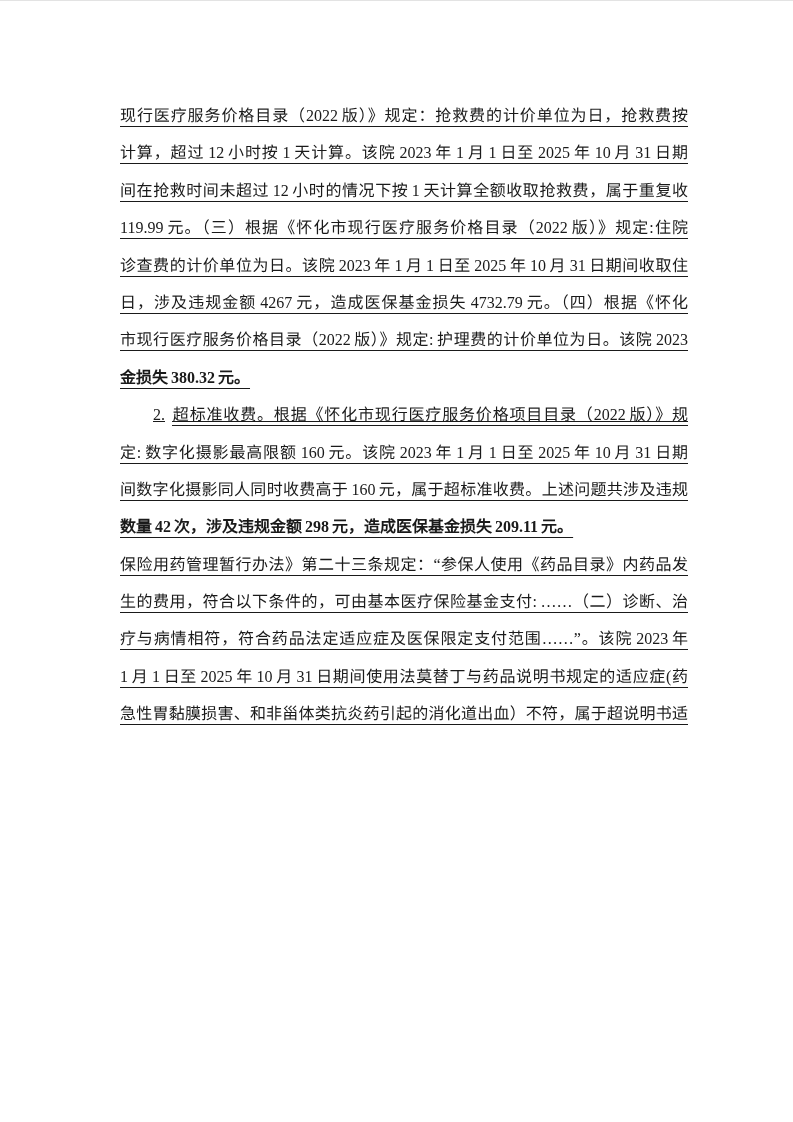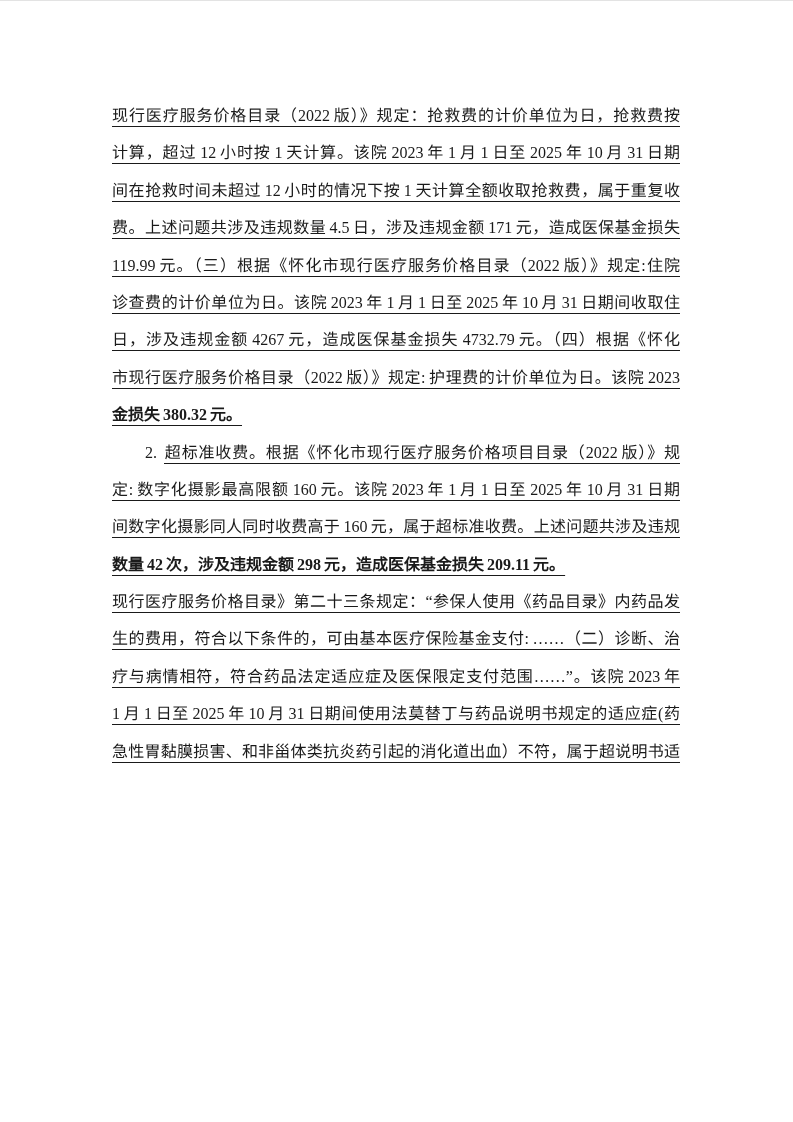--- a/index.html
+++ b/index.html
@@ -17,21 +17,21 @@
     box-sizing: border-box;
     overflow: hidden;
   }
   .page {
     position: absolute;
     inset: 0;
     background: #ffffff;
   }
   .textblock {
     position: absolute;
-    left: 112px;
+    left: 120px;
     top: 96px;
     width: 568px;
     font-size: 16px;
     word-spacing: -1px;
   }
   .para {
     margin: 0;
     padding: 0;
   }
   .line {
@@ -42,20 +42,21 @@
     text-align-last: justify;
     white-space: normal;
   }
   .line.lastline {
     text-align-last: left;
     font-weight: bold;
   }
   .line.indented {
     padding-left: 33px;
     width: 535px;
+    text-decoration: underline;
   }
   .ul {
     text-decoration: underline;
     text-decoration-thickness: 1px;
     text-underline-offset: 5px;
     text-decoration-color: #1a1a1a;
   }
   .marker {
     text-decoration: none;
     margin-right: 7px;
@@ -63,34 +64,33 @@
 </style>
 </head>
 <body>
 
 <div class="page">
   <div class="textblock" id="textblock">
       <div class="para">
         <div class="line"><span class="ul">现行医疗服务价格目录（2022 版）》规定：抢救费的计价单位为日，抢救费按</span></div>
         <div class="line"><span class="ul">计算，超过 12 小时按 1 天计算。该院 2023 年 1 月 1 日至 2025 年 10 月 31 日期</span></div>
         <div class="line"><span class="ul">间在抢救时间未超过 12 小时的情况下按 1 天计算全额收取抢救费，属于重复收</span></div>
-        <div class="line"><span class="ul">费。上述问题共涉及违规数量 4.5 日，涉及违规金额 171 元，造成医保基金损失</span></div>
         <div class="line"><span class="ul">119.99 元。（三）根据《怀化市现行医疗服务价格目录（2022 版）》规定:住院</span></div>
         <div class="line"><span class="ul">诊查费的计价单位为日。该院 2023 年 1 月 1 日至 2025 年 10 月 31 日期间收取住</span></div>
         <div class="line"><span class="ul">日，涉及违规金额 4267 元，造成医保基金损失 4732.79 元。（四）根据《怀化</span></div>
         <div class="line"><span class="ul">市现行医疗服务价格目录（2022 版）》规定: 护理费的计价单位为日。该院 2023</span></div>
         <div class="line lastline"><span class="ul">金损失 380.32 元。</span></div>
       </div>
       <div class="para">
         <div class="line indented"><span class="marker">2.</span><span class="ul">超标准收费。根据《怀化市现行医疗服务价格项目目录（2022 版）》规</span></div>
         <div class="line"><span class="ul">定: 数字化摄影最高限额 160 元。该院 2023 年 1 月 1 日至 2025 年 10 月 31 日期</span></div>
         <div class="line"><span class="ul">间数字化摄影同人同时收费高于 160 元，属于超标准收费。上述问题共涉及违规</span></div>
         <div class="line lastline"><span class="ul">数量 42 次，涉及违规金额 298 元，造成医保基金损失 209.11 元。</span></div>
       </div>
       <div class="para">
-        <div class="line"><span class="ul">现行医疗服务价格目录》第二十三条规定：“参保人使用《药品目录》内药品发</span></div>
+        <div class="line"><span class="ul">保险用药管理暂行办法》第二十三条规定：“参保人使用《药品目录》内药品发</span></div>
         <div class="line"><span class="ul">生的费用，符合以下条件的，可由基本医疗保险基金支付: ……（二）诊断、治</span></div>
         <div class="line"><span class="ul">疗与病情相符，符合药品法定适应症及医保限定支付范围……”。该院 2023 年</span></div>
         <div class="line"><span class="ul">1 月 1 日至 2025 年 10 月 31 日期间使用法莫替丁与药品说明书规定的适应症(药</span></div>
         <div class="line"><span class="ul">急性胃黏膜损害、和非甾体类抗炎药引起的消化道出血）不符，属于超说明书适</span></div>
       </div>
     </div>
 </div>
 
 </body></html>

